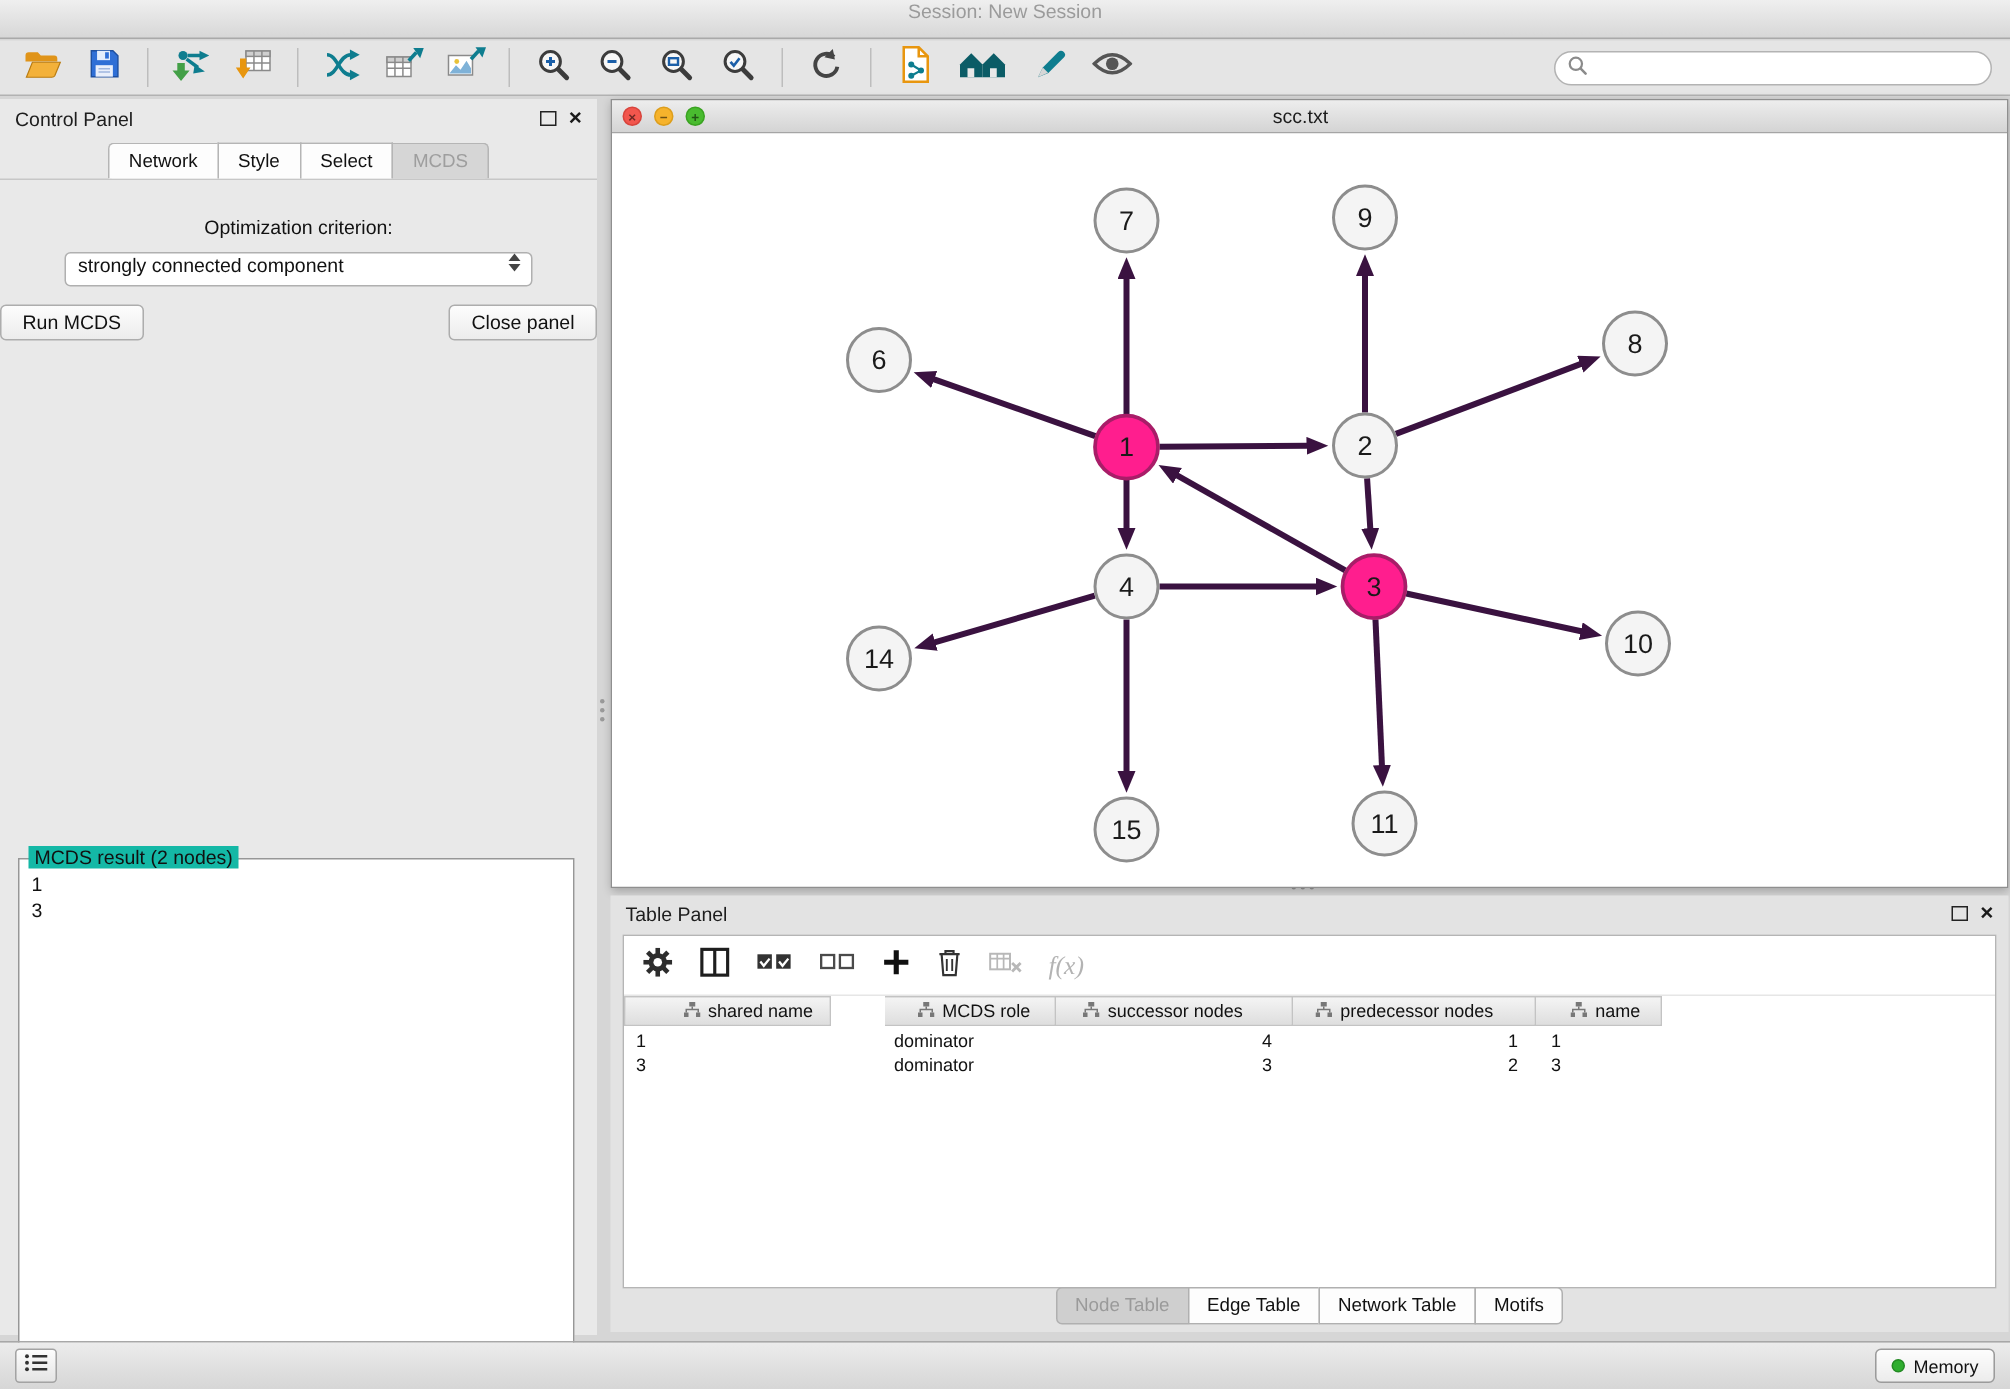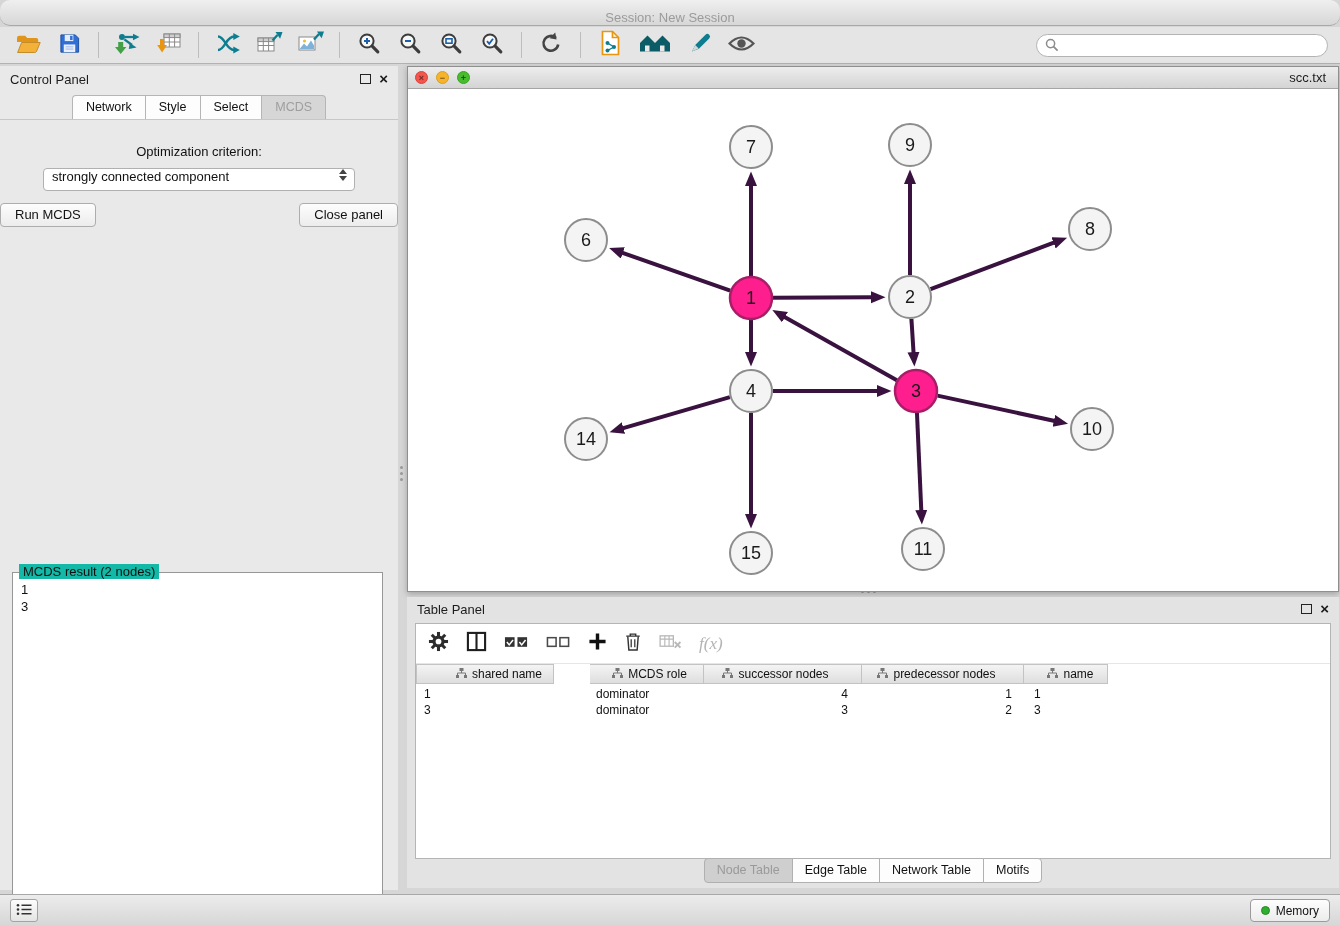--- a/index.html
+++ b/index.html
@@ -3,21 +3,21 @@
 <meta charset="utf-8">
 <style>
   * { margin:0; padding:0; box-sizing:border-box; }
   html,body { background:#bfbfbf; }
   body { font-family:"Liberation Sans", sans-serif; }
   .app { position:relative; width:1340px; height:926px; background:#d6d6d6; overflow:hidden; }
 
   
   .titlebar { position:absolute; top:0; left:0; right:0; height:26px;
     background:linear-gradient(#efefef,#d7d7d7); border-bottom:1px solid #a9a9a9;
-    display:flex; align-items:flex-end; justify-content:center; font-size:13px; color:#9b9b9b;border-radius:10px; }
+    display:flex; align-items:flex-start; justify-content:center; font-size:13px; color:#9b9b9b; }
 
   
   .toolbar { position:absolute; top:27px; left:0; right:0; height:37px;
     background:#e5e5e5; border-bottom:1px solid #b2b2b2;
     display:flex; align-items:center; padding:0 12px; gap:9px; }
   .tbtn { width:32px; height:30px; display:flex; align-items:center; justify-content:center; }
   .tsep { width:1px; height:26px; background:#bdbdbd; margin:0 4px; }
   .search-box { position:absolute; right:12px; top:7px; width:292px; height:23px;
     background:#fff; border:1px solid #b3b3b3; border-radius:12px;
     display:flex; align-items:center; padding:0 8px; gap:5px; }
@@ -62,21 +62,21 @@
   .net-window { position:absolute; left:407px; top:66px; width:932px; height:526px;
     background:#fff; border:1px solid #8f8f8f; box-shadow:0 2px 6px rgba(0,0,0,.25); }
   .net-titlebar { height:22px; background:linear-gradient(#ededed,#d4d4d4); border-bottom:1px solid #a5a5a5;
     display:flex; align-items:center; padding:0 7px; }
   .traffic { display:flex; gap:8px; }
   .light { width:13px; height:13px; border-radius:50%; font-size:9px; line-height:12px; text-align:center;
     color:rgba(0,0,0,.55); font-weight:bold; }
   .light.red { background:#f2564d; border:1px solid #d8443c; }
   .light.yellow { background:#f6b32c; border:1px solid #dd9e1c; }
   .light.green { background:#49bb2f; border:1px solid #3aa321; }
-  .net-title { position:absolute; left:0; right:12px; text-align:right; font-size:13px; color:#1c1c1c; pointer-events:none; }
+  .net-title { position:absolute; left:0; right:12px; text-align:center; font-size:13px; color:#1c1c1c; pointer-events:none; }
   .net-canvas { position:absolute; top:22px; left:0; right:0; bottom:0; background:#fff; }
   .net-canvas svg { display:block; width:100%; height:100%; }
 
   
   .table-panel { position:absolute; left:407px; top:597px; width:932px; height:291px; background:#e3e3e3; }
   .tp-header { height:24px; display:flex; align-items:center; padding:0 10px; gap:8px; }
   .tp-title { font-size:13px; color:#1d1d1d; flex:1; }
   .tp-box { position:absolute; left:8px; top:26px; right:8px; height:236px; background:#fff; border:1px solid #b5b5b5; }
   .tp-toolbar { height:40px; display:flex; align-items:center; padding:0 12px; gap:17px; border-bottom:1px solid #e6e6e6; }
   .fx { font-family:"Liberation Serif", serif; font-style:italic; font-size:17px; color:#b3b3b3; }

